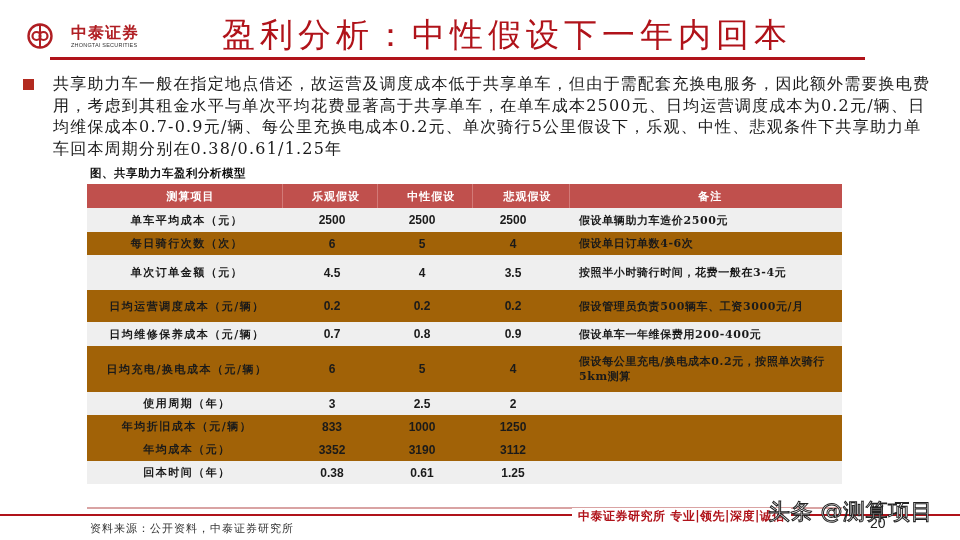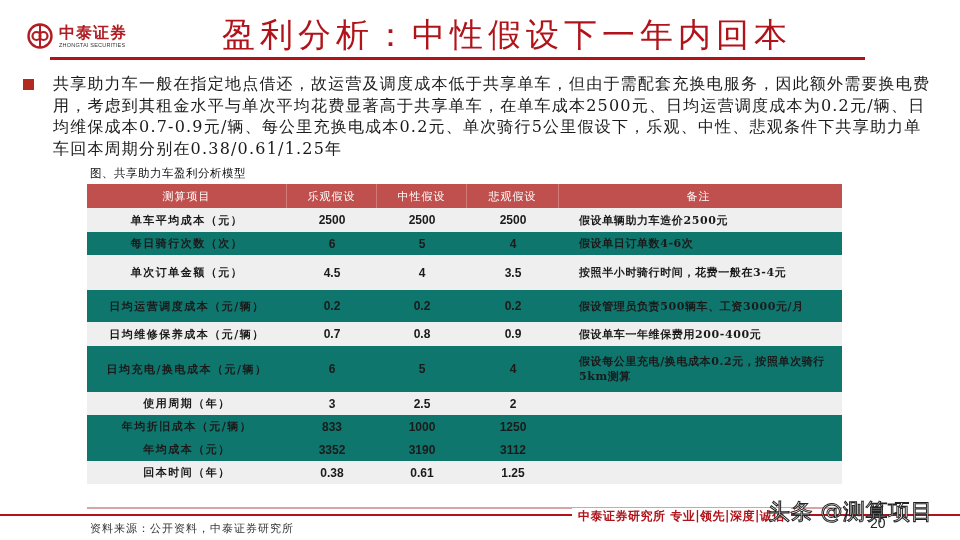--- a/index.html
+++ b/index.html
@@ -1,39 +1,39 @@
 <!DOCTYPE html>
 <html><head>
   <meta charset="utf-8">
   <style>
     * { margin: 0; padding: 0; box-sizing: border-box; }
     html, body { width: 960px; height: 540px; background: #ffffff; overflow: hidden; }
     body { position: relative; font-family: "DejaVu Serif", "Liberation Serif", serif; color: #1a1a1a; }
 
     .logo { position: absolute; left: 27px; top: 20px; width: 120px; height: 32px; display: flex; align-items: center; }
     .logo-mark { width: 26px; height: 26px; flex: none; }
-    .logo-text { margin-left: 6px; display: flex; flex-direction: column; }
+    .logo-text { margin-left: 18px; display: flex; flex-direction: column; }
     .logo-cn { font-family: "DejaVu Sans", sans-serif; font-weight: bold; font-size: 16px; color: #b01e23; letter-spacing: 1px; line-height: 17px; }
     .logo-en { font-family: "Liberation Sans", sans-serif; font-size: 5.5px; color: #333; letter-spacing: 0.2px; line-height: 8px; }
 
     .title { position: absolute; left: 222px; top: 14px; font-family: "DejaVu Serif", serif; font-size: 33px; color: #b0131a; letter-spacing: 5px; line-height: 42px; white-space: nowrap; }
     .title-rule2 { position: absolute; left: 50px; top: 57px; width: 815px; height: 3px; background: #b0131a; }
 
     .bullet { position: absolute; left: 23px; top: 79px; width: 11px; height: 11px; background: #b22a1f; }
     .intro { position: absolute; left: 53px; top: 73px; width: 880px; font-family: "DejaVu Serif", serif; font-size: 16px; line-height: 21.5px; color: #1a1a1a; letter-spacing: 1.2px; }
 
-    .fig-caption { position: absolute; left: 90px; top: 166px; font-family: "DejaVu Sans", sans-serif; font-weight: normal; font-size: 11.5px; color: #111; letter-spacing: 0.5px; }
+    .fig-caption { position: absolute; left: 90px; top: 166px; font-family: "DejaVu Sans", sans-serif; font-weight: bold; font-size: 11.5px; color: #111; letter-spacing: 0.5px; }
 
     .table { position: absolute; left: 87px; top: 184px; width: 755px; }
     .row { display: flex; width: 755px; align-items: center; }
     .row.head { background: #c0504d; height: 24px; }
-    .row.head .cell { color: #fff; font-weight: normal; font-family: "DejaVu Sans", sans-serif; font-size: 11px; letter-spacing: 1px; border-right: 1px solid #d27a77; height: 24px; display: flex; align-items: center; justify-content: center; }
+    .row.head .cell { color: #fff; font-weight: bold; font-family: "DejaVu Sans", sans-serif; font-size: 11px; letter-spacing: 1px; border-right: 1px solid #d27a77; height: 24px; display: flex; align-items: center; justify-content: center; margin-left: 12px; }
     .row.head .cell:last-child { border-right: none; }
     .row.gray { background: #efefef; }
-    .row.white { background: #0f766e; }
+    .row.white { background: #a16207; }
     .cell { font-size: 11px; text-align: center; padding: 0 4px; font-weight: bold; }
     .c1 { width: 200px; letter-spacing: 1.5px; font-family: "DejaVu Serif", serif; }
     .c2 { width: 90px; font-family: "Liberation Sans", sans-serif; font-size: 12px; }
     .c3 { width: 90px; font-family: "Liberation Sans", sans-serif; font-size: 12px; }
     .c4 { width: 92px; font-family: "Liberation Sans", sans-serif; font-size: 12px; }
     .c5 { width: 283px; text-align: left; padding-left: 20px; font-family: "DejaVu Serif", serif; letter-spacing: 0.6px; line-height: 15px; }
     .table-bottom { position: absolute; left: 87px; top: 507px; width: 755px; height: 2px; background: #d9a3a3; }
 
     .footer-rule { position: absolute; left: 0; top: 514px; width: 960px; height: 2px; background: #b0131a; }
     .source { position: absolute; left: 90px; top: 521px; font-size: 11px; color: #333; letter-spacing: 1px; font-family: "DejaVu Serif", serif; }

